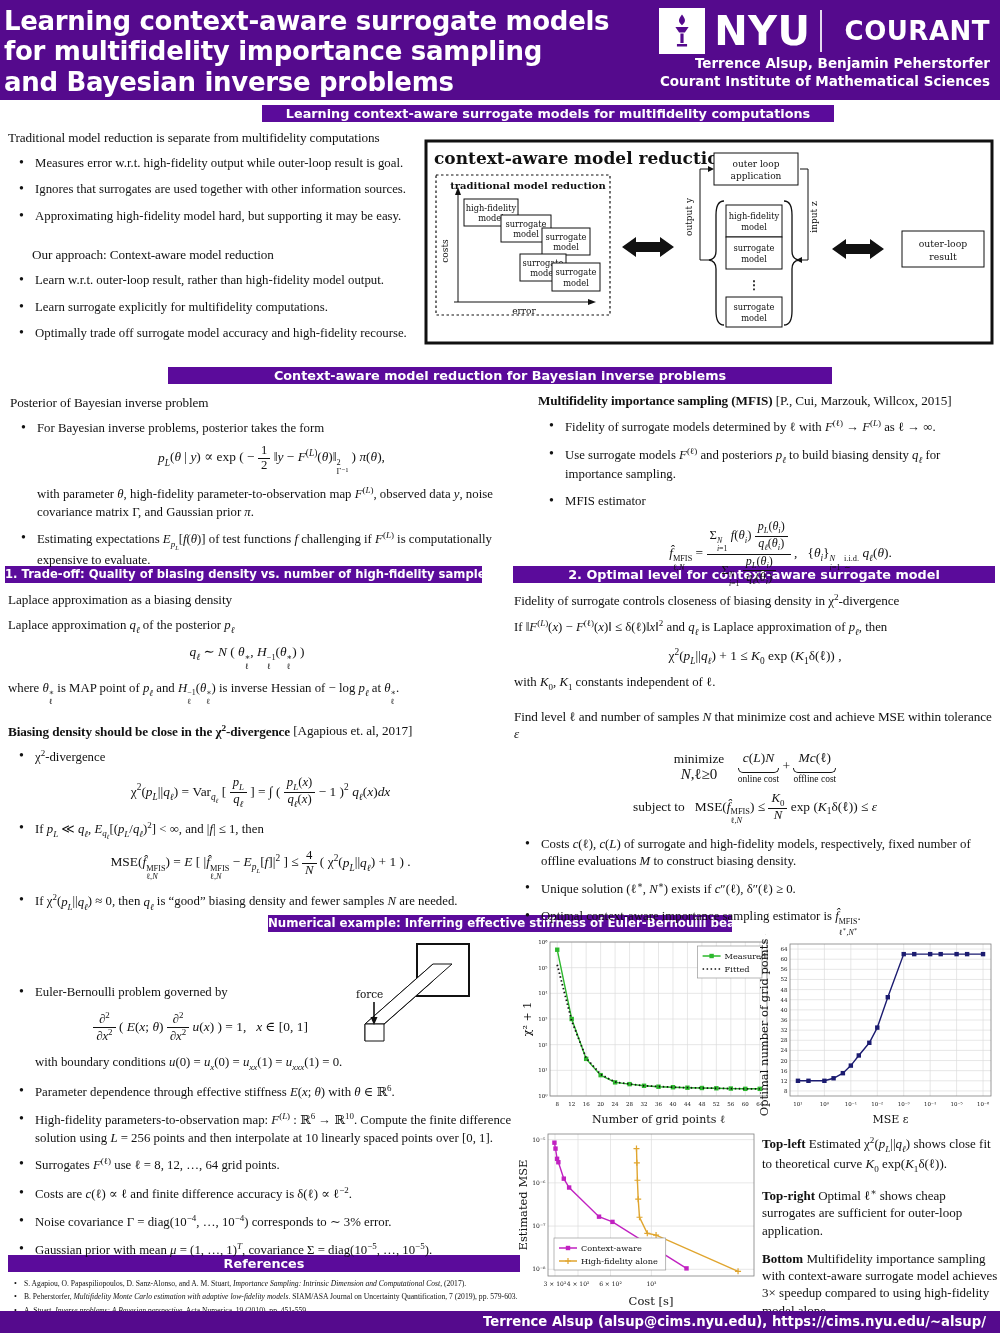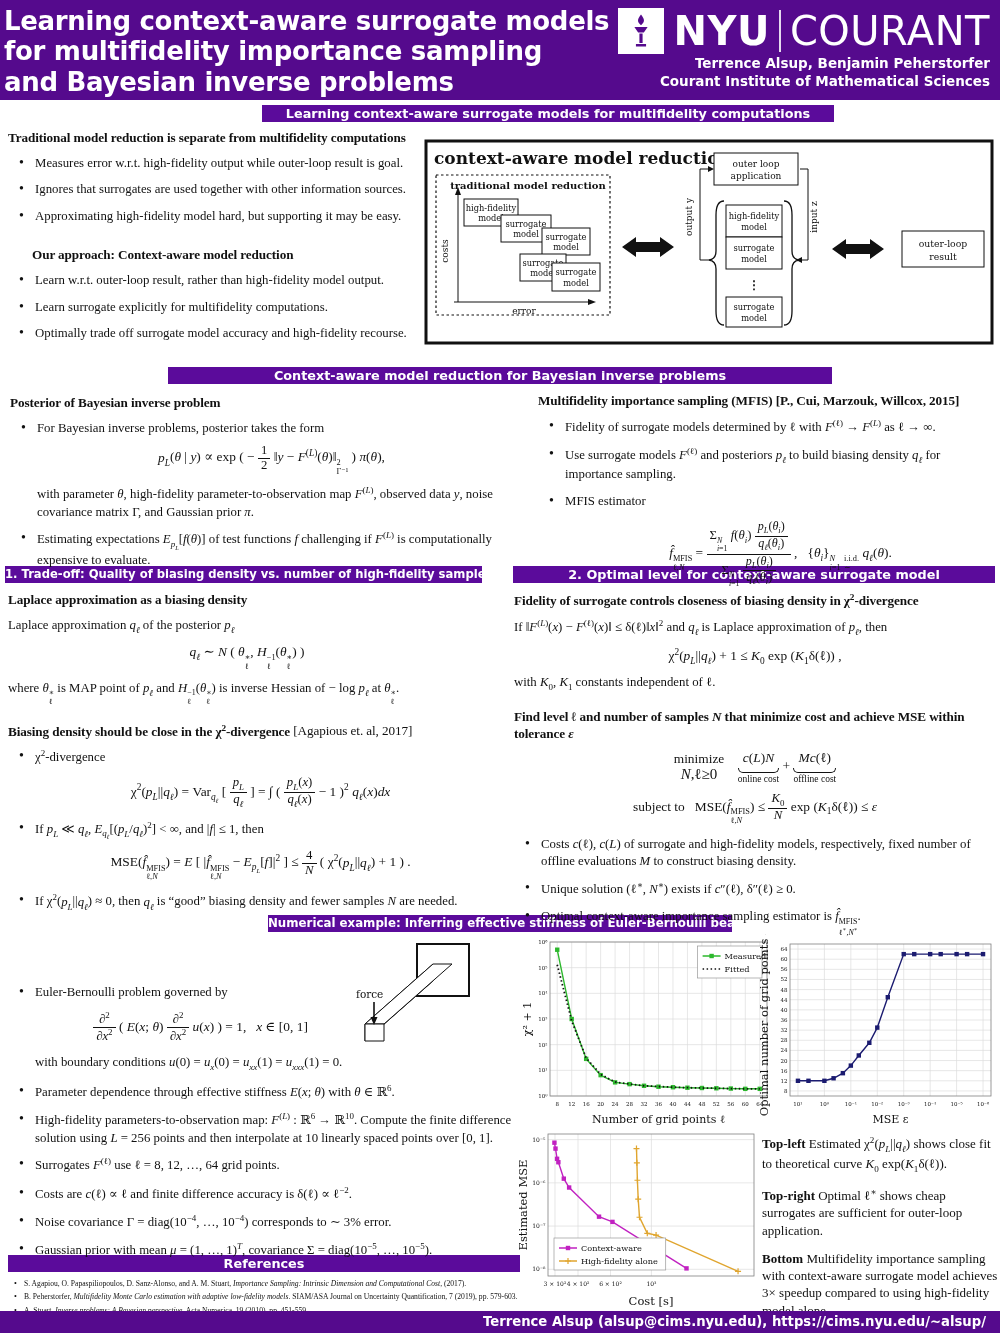--- a/index.html
+++ b/index.html
@@ -9,27 +9,27 @@
   
   .hdr{position:absolute;left:0;top:0;width:1000px;height:100px;background:#550a8d;}
   .hdr-title{position:absolute;left:4px;top:6px;color:#fff;
              font-family:"DejaVu Sans","Liberation Sans",sans-serif;
              font-weight:bold;font-size:26px;line-height:1.17;letter-spacing:-0.3px;}
   .hdr-right{position:absolute;right:10px;top:8px;display:flex;flex-direction:column;align-items:flex-end;color:#fff;}
   .logo-row{display:flex;align-items:center;gap:9px;}
   .torch{width:46px;height:46px;background:#fff;display:flex;align-items:center;justify-content:center;}
   .nyu{font-family:"DejaVu Sans","Liberation Sans",sans-serif;font-weight:bold;font-size:40px;letter-spacing:0.5px;}
   .logo-div{width:2px;height:42px;background:#fff;opacity:0.85;}
-  .courant{font-family:"DejaVu Sans","Liberation Sans",sans-serif;font-weight:normal;font-size:40px;letter-spacing:0.5px;}
+  .courant{font-family:"DejaVu Sans","Liberation Sans",sans-serif;font-weight:bold;font-size:26px;letter-spacing:0.5px;margin-left:14px;}
   .authors{font-family:"DejaVu Sans","Liberation Sans",sans-serif;font-weight:bold;font-size:13.5px;line-height:1.25;margin-top:1px;}
   
   .banner{position:absolute;height:17px;line-height:17px;background:#5b0b9b;color:#fff;text-align:center;
           font-family:"DejaVu Sans","Liberation Sans",sans-serif;font-weight:bold;font-size:12.8px;white-space:nowrap;}
   
-  .shead{font-size:13.2px;font-weight:bold;margin:0 0 8px 0;letter-spacing:-0.1px;line-height:1.25;}
+  .shead{font-size:13.2px;font-weight:normal;margin:0 0 8px 0;letter-spacing:-0.1px;line-height:1.25;}
   .para{font-size:12.8px;line-height:1.32;margin:6px 0;}
   .blist{list-style:none;margin:4px 0 0 0;padding:0 0 0 10px;}
   .blist>li{position:relative;padding-left:17px;margin-bottom:10px;font-size:12.8px;line-height:1.32;}
   .blist>li::before{content:"•";position:absolute;left:1px;top:-1px;font-size:14px;}
   .formula{text-align:center;font-size:13.4px;margin:8px 0;}
   .frac{display:inline-block;vertical-align:middle;text-align:center;line-height:1.08;font-size:95%;}
   .frac>.top{display:block;border-bottom:1px solid #111;padding:0 3px;}
   .frac>.bot{display:block;padding:0 3px;}
   .ss{display:inline-flex;flex-direction:column;align-items:flex-start;vertical-align:-0.45em;font-size:62%;line-height:1.08;}
   .ss>span{display:block;}

